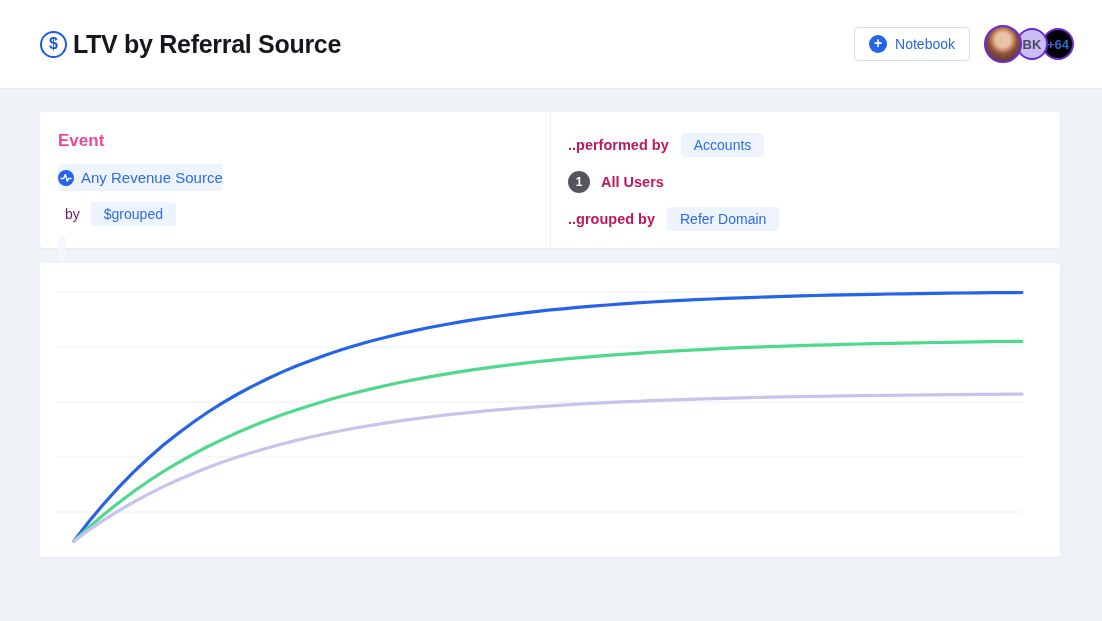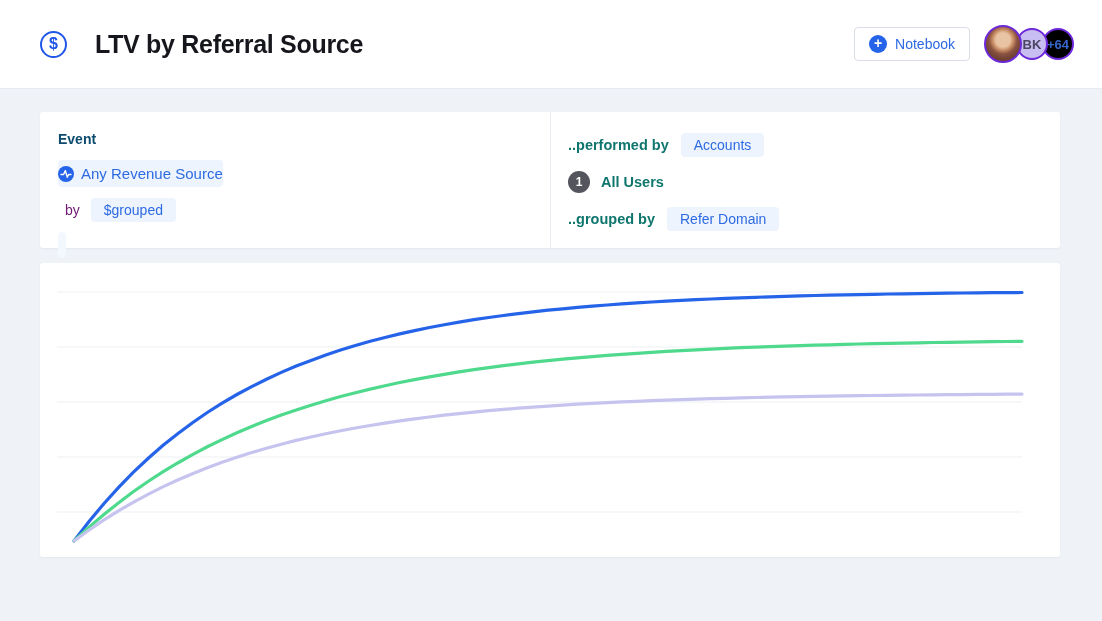--- a/index.html
+++ b/index.html
@@ -4,21 +4,21 @@
 <style>
   * { margin:0; padding:0; box-sizing:border-box; }
   html,body { width:1102px; height:621px; background:#eff2f7; font-family:"Liberation Sans", sans-serif; overflow:hidden; }
 
   
   .header { height:89px; background:#ffffff; border-bottom:1px solid #e7eaf0;
             display:flex; align-items:center; padding:0 28px 0 40px; }
   .dollar-icon { width:27px; height:27px; border:2.5px solid #2057e8; border-radius:50%;
                  color:#2057e8; font-weight:700; font-size:16px; display:flex;
                  align-items:center; justify-content:center; flex:none; }
-  .page-title { font-size:25px; font-weight:700; color:#16161d; margin-left:28px; letter-spacing:-0.3px; }
+  .page-title { font-size:25px; font-weight:700; color:#16161d; margin-left:6px; letter-spacing:-0.3px; }
   .header-right { margin-left:auto; display:flex; align-items:center; gap:14px; }
   .notebook-btn { display:flex; align-items:center; gap:8px; background:#fff;
                   border:1px solid #d9dde4; border-radius:4px; height:34px; padding:0 14px;
                   color:#2a69e2; font-size:14px; font-weight:500; cursor:pointer; }
   .plus-circle { width:18px; height:18px; border-radius:50%; background:#2563e8; color:#fff;
                  font-size:14px; font-weight:700; line-height:17px; text-align:center; flex:none; }
   .avatar-stack { display:flex; align-items:center; }
   .avatar { width:32px; height:32px; border-radius:50%; border:2px solid #6d28d9;
             display:flex; align-items:center; justify-content:center;
             font-size:13px; font-weight:700; flex:none; }
@@ -27,32 +27,32 @@
        radial-gradient(circle at 50% 38%, #e9c4a4 0 26%, #c98e66 38%, #8a5240 52%, #6f4234 70%, #63392e 100%); }
   .avatar-bk { background:#c9bef1; color:#4b4763; z-index:2; margin-left:-6px; }
   .avatar-count { background:#000000; color:#3767cb; z-index:1; margin-left:-6px; font-weight:700; }
 
   
   .query-card { position:absolute; left:40px; top:112px; width:1020px; height:136px;
                 background:#fff; border-radius:3px; box-shadow:0 1px 2px rgba(30,40,60,0.05);
                 display:flex; }
   .query-left { width:511px; border-right:1px solid #eaedf1; padding:19px 18px 0 18px; }
   .query-right { flex:1; padding:19px 18px 0 17px; }
-  .section-label { font-size:14px; font-weight:700; color:#0c4a6e; }
+  .section-label { font-size:17px; font-weight:700; color:#ec4899; }
   .pill { display:inline-flex; align-items:center; gap:7px; background:#edf4fe; color:#2e6be2;
           font-size:15px; padding:5px 0; border-radius:4px; cursor:pointer; }
   .event-row { margin-top:13px; }
   .event-type-icon { width:16px; height:16px; flex:none; }
   .by-row { margin-top:11px; display:flex; align-items:center; gap:11px; padding-left:7px; }
   .by-label { color:#701a75; font-size:14px; }
   .pill-small { background:#edf4fe; color:#2e6be2; font-size:14px; padding:4px 13px; border-radius:4px; cursor:pointer; }
   .stub-bar { width:8px; height:26px; background:#f2f8fe; border-radius:4px; margin-top:10px; }
 
   .qr-row { display:flex; align-items:center; margin-bottom:10px; min-height:27px; }
-  .qr-label { font-size:14.5px; font-weight:700; color:#0f766e; margin-right:12px; }
+  .qr-label { font-size:14.5px; font-weight:700; color:#be185d; margin-right:12px; }
   .index-badge { width:22px; height:22px; border-radius:50%; background:#55555e; color:#fff;
                  font-size:12px; font-weight:700; display:flex; align-items:center;
                  justify-content:center; margin-right:11px; flex:none; }
 
   
   .chart-card { position:absolute; left:40px; top:263px; width:1020px; height:294px;
                 background:#fff; border-radius:3px; box-shadow:0 1px 2px rgba(30,40,60,0.05); }
   .chart-card svg { display:block; }
 </style>
 </head>

